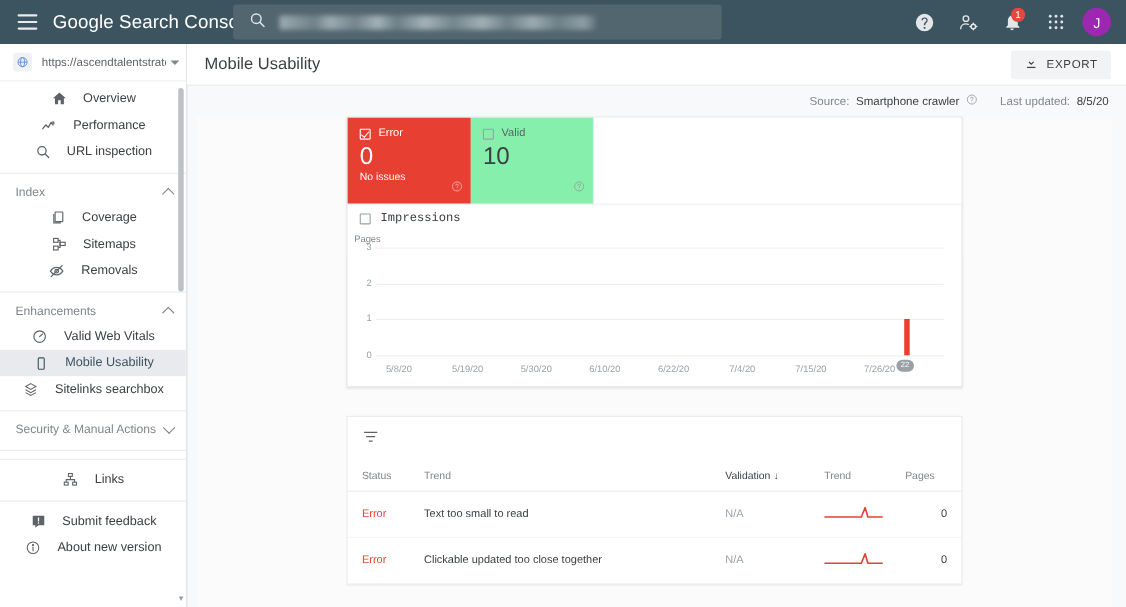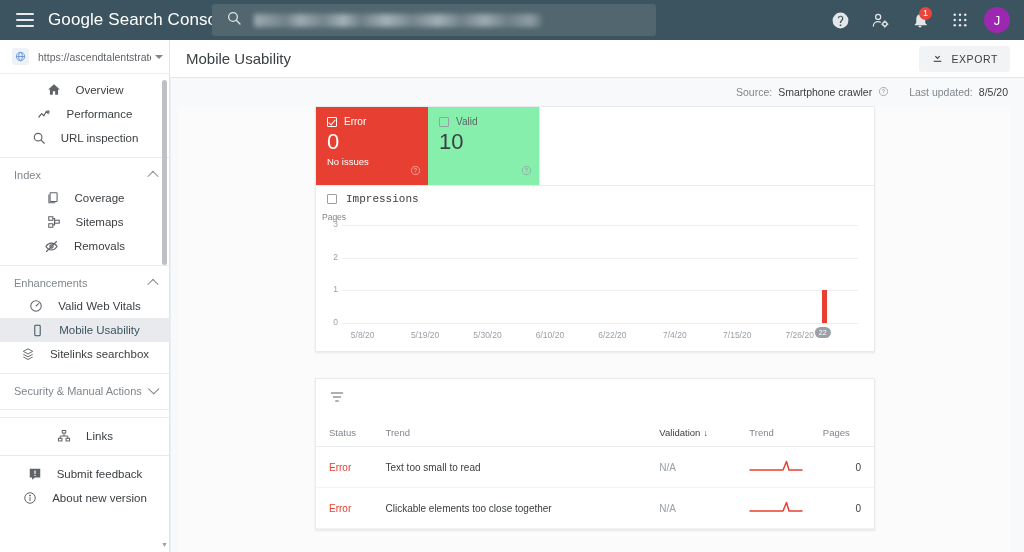--- a/index.html
+++ b/index.html
@@ -556,21 +556,21 @@
                 <td class="c-status">Error</td>
                 <td class="c-type">Text too small to read</td>
                 <td class="c-validation">N/A</td>
                 <td class="c-trend"><span><svg width="54" height="14" viewBox="0 0 54 14" fill="none" stroke="#e74032" stroke-width="1.5">
                       <path d="M1 11h33l3.5-8.5L40 11h13" stroke-linecap="round" stroke-linejoin="round"></path>
                     </svg></span></td>
                 <td class="c-pages">0</td>
               </tr>
               <tr>
                 <td class="c-status">Error</td>
-                <td class="c-type">Clickable elements too close together</td>
+                <td class="c-type">Clickable updated too close together</td>
                 <td class="c-validation">N/A</td>
                 <td class="c-trend"><span><svg width="54" height="14" viewBox="0 0 54 14" fill="none" stroke="#e74032" stroke-width="1.5">
                       <path d="M1 11h33l3.5-8.5L40 11h13" stroke-linecap="round" stroke-linejoin="round"></path>
                     </svg></span></td>
                 <td class="c-pages">0</td>
               </tr>
             </tbody>
         </table>
       </div>
 

